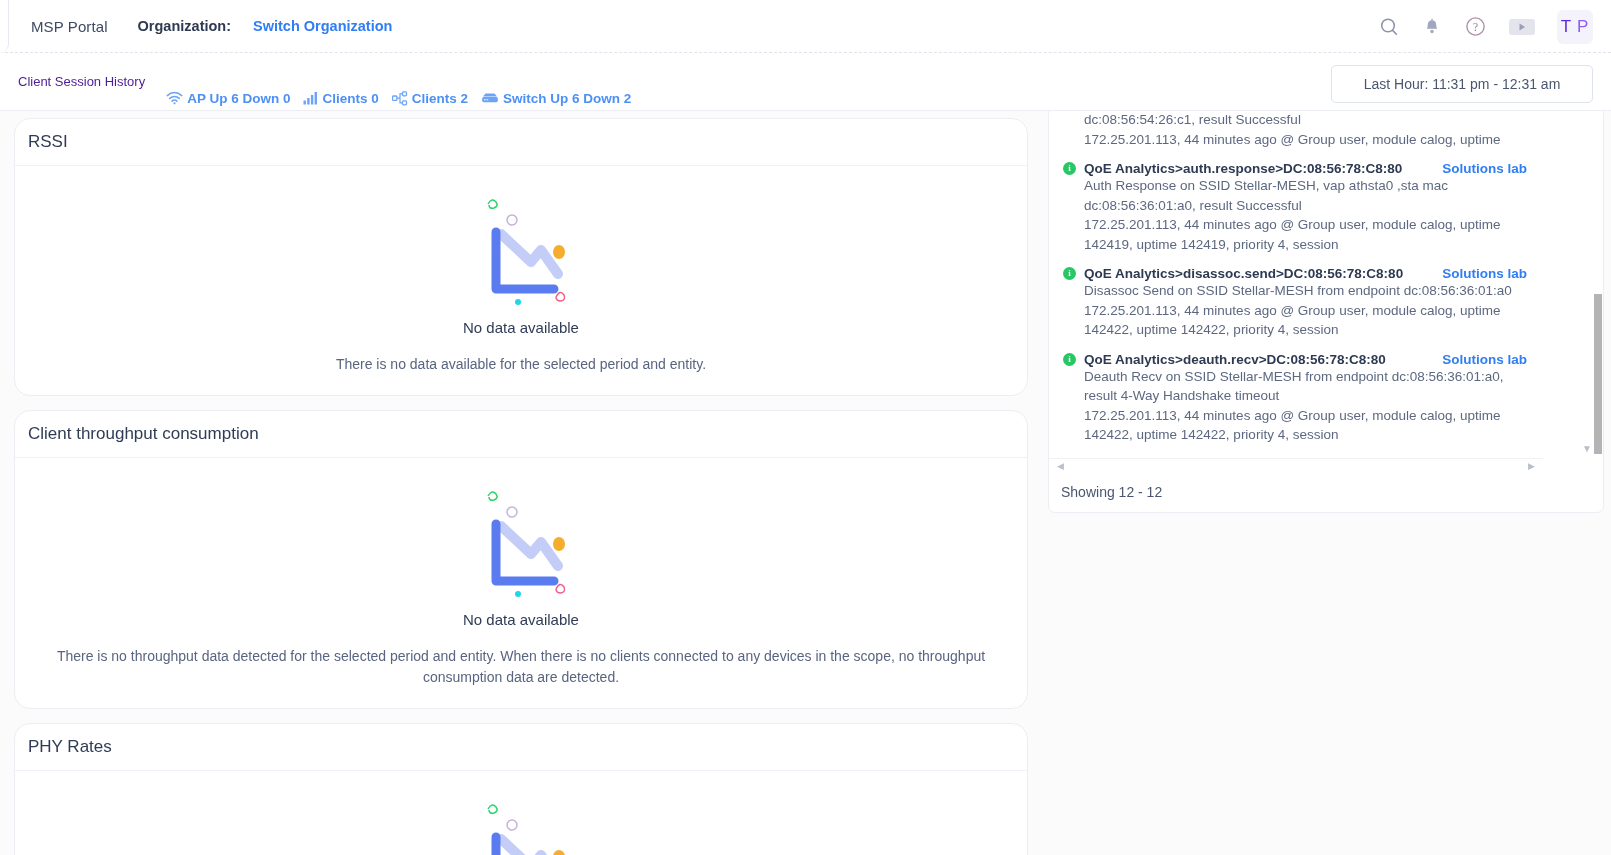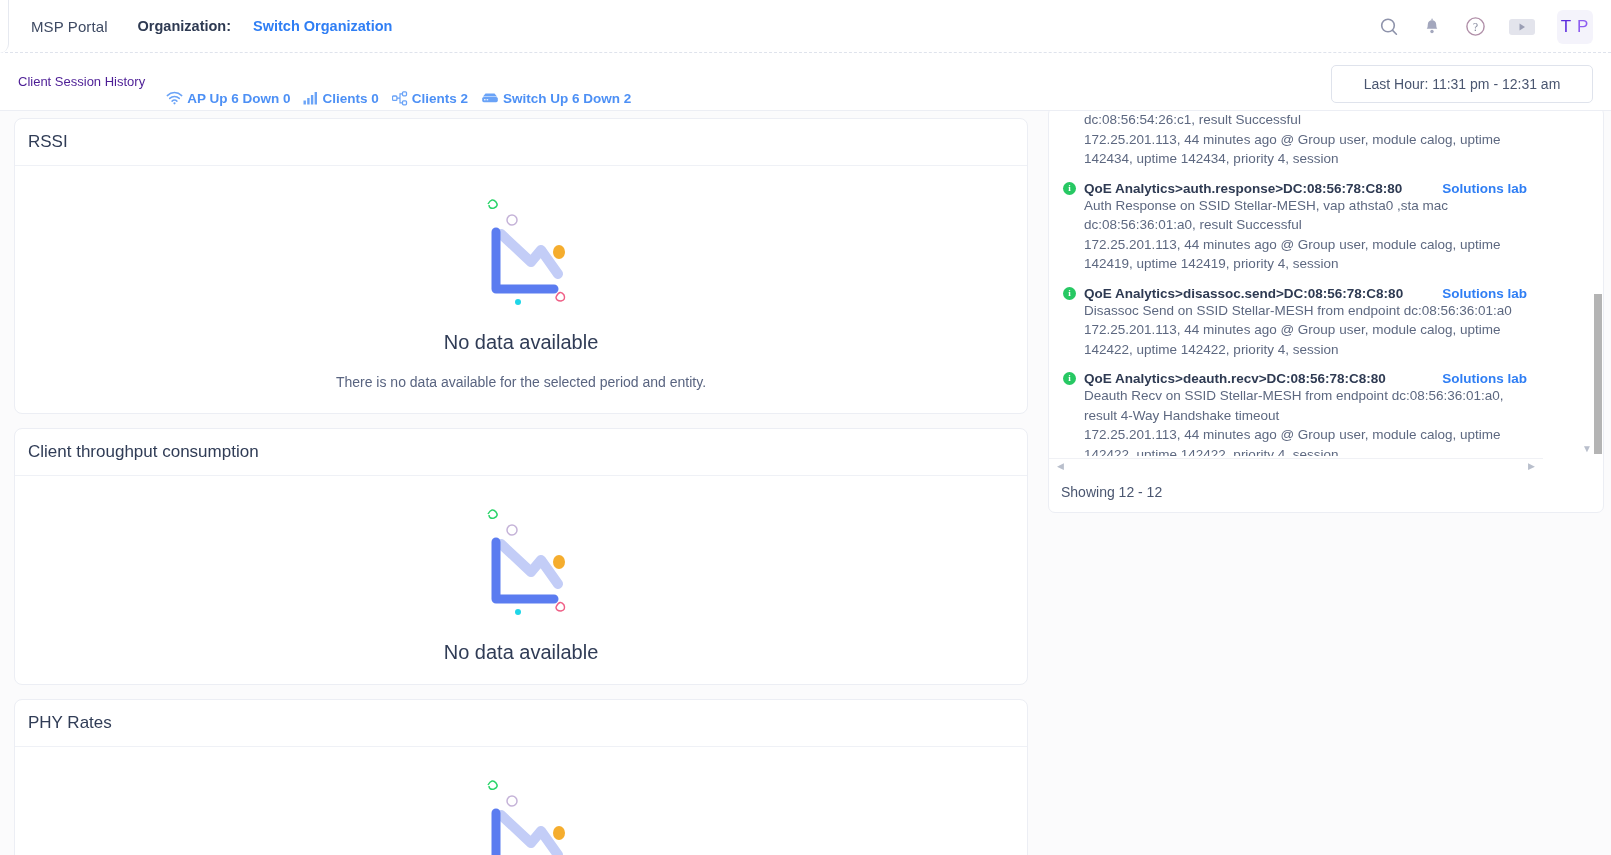--- a/index.html
+++ b/index.html
@@ -129,41 +129,41 @@
 
   .left-col {
     position: absolute;
     left: 14px; top: 7px;
     width: 1014px;
   }
 
   .card {
     background: #ffffff;
     border: 1px solid #eceef4;
-    border-radius: 8px;
+    border-radius: 16px;
     margin-bottom: 14px;
     overflow: hidden;
   }
   .card-head {
     height: 47px;
     display: flex;
     align-items: center;
     padding-left: 13px;
     border-bottom: 1px solid #eff1f6;
   }
   .card-title { font-size: 17px; color: #303c56; }
   .card-body {
     padding: 26px 14px 20px 14px;
     display: flex;
     flex-direction: column;
     align-items: center;
   }
   .nodata-title {
-    margin-top: 20px;
-    font-size: 20px;
+    margin-top: 8px;
+    font-size: 15px;
     color: #303c56;
   }
   .nodata-desc {
     margin-top: 18px;
     font-size: 14px;
     color: #5a6party;
     color: #596480;
     text-align: center;
     line-height: 21px;
     max-width: 1000px;
@@ -407,20 +407,21 @@
               <path d="M22 12 q4 -7 8 -2 q3 4 -2 6 q-5 1 -5 -3" fill="none" stroke="#2ad46a" stroke-width="1.5"></path>
               <circle cx="46" cy="28" r="5" fill="none" stroke="#c5b3d8" stroke-width="1.5"></circle>
               <ellipse cx="93" cy="60" rx="6" ry="7" fill="#f5ad2e"></ellipse>
               <path d="M35 42 L65 70 L75 58 L92 82" fill="none" stroke="#c3cdf7" stroke-width="10" stroke-linecap="round" stroke-linejoin="round"></path>
               <path d="M30 40 L30 97 L88 97" fill="none" stroke="#5b7cf0" stroke-width="9" stroke-linecap="round" stroke-linejoin="round"></path>
               <circle cx="52" cy="110" r="3" fill="#1fd6e8"></circle>
               <path d="M90 105 q4 -8 8 -2 q2 5 -3 6 q-5 0 -5 -4" fill="none" stroke="#ef5f86" stroke-width="1.5"></path>
             </svg>
           </span>
           <div class="nodata-title">No data available</div>
+          <div class="nodata-desc">There is no throughput data detected for the selected period and entity. When there is no clients connected to any devices in the scope, no throughput consumption data are detected.</div>
         </div>
       </div>
 
       <div class="card">
         <div class="card-head">
           <span class="card-title">PHY Rates</span>
         </div>
         <div class="card-body">
           <span>
             <svg width="110" height="115" viewBox="0 0 110 115">
@@ -438,21 +439,20 @@
 
     </div>
 
     <div class="log-panel">
 
       <div class="log-scroll">
 
         <div class="log-entry partial">
           <div class="log-line">dc:08:56:54:26:c1, result Successful</div>
           <div class="log-line">172.25.201.113, 44 minutes ago @ Group user, module calog, uptime</div>
-          <div class="log-line">142434, uptime 142434, priority 4, session</div>
         </div>
 
         <div class="log-entry">
           <div class="log-row1">
             <span class="log-title-wrap">
               <span class="dot-info">i</span>
               <span class="log-title">QoE Analytics&gt;auth.response&gt;DC:08:56:78:C8:80</span>
             </span>
             <span class="log-site">Solutions lab</span>
           </div>

